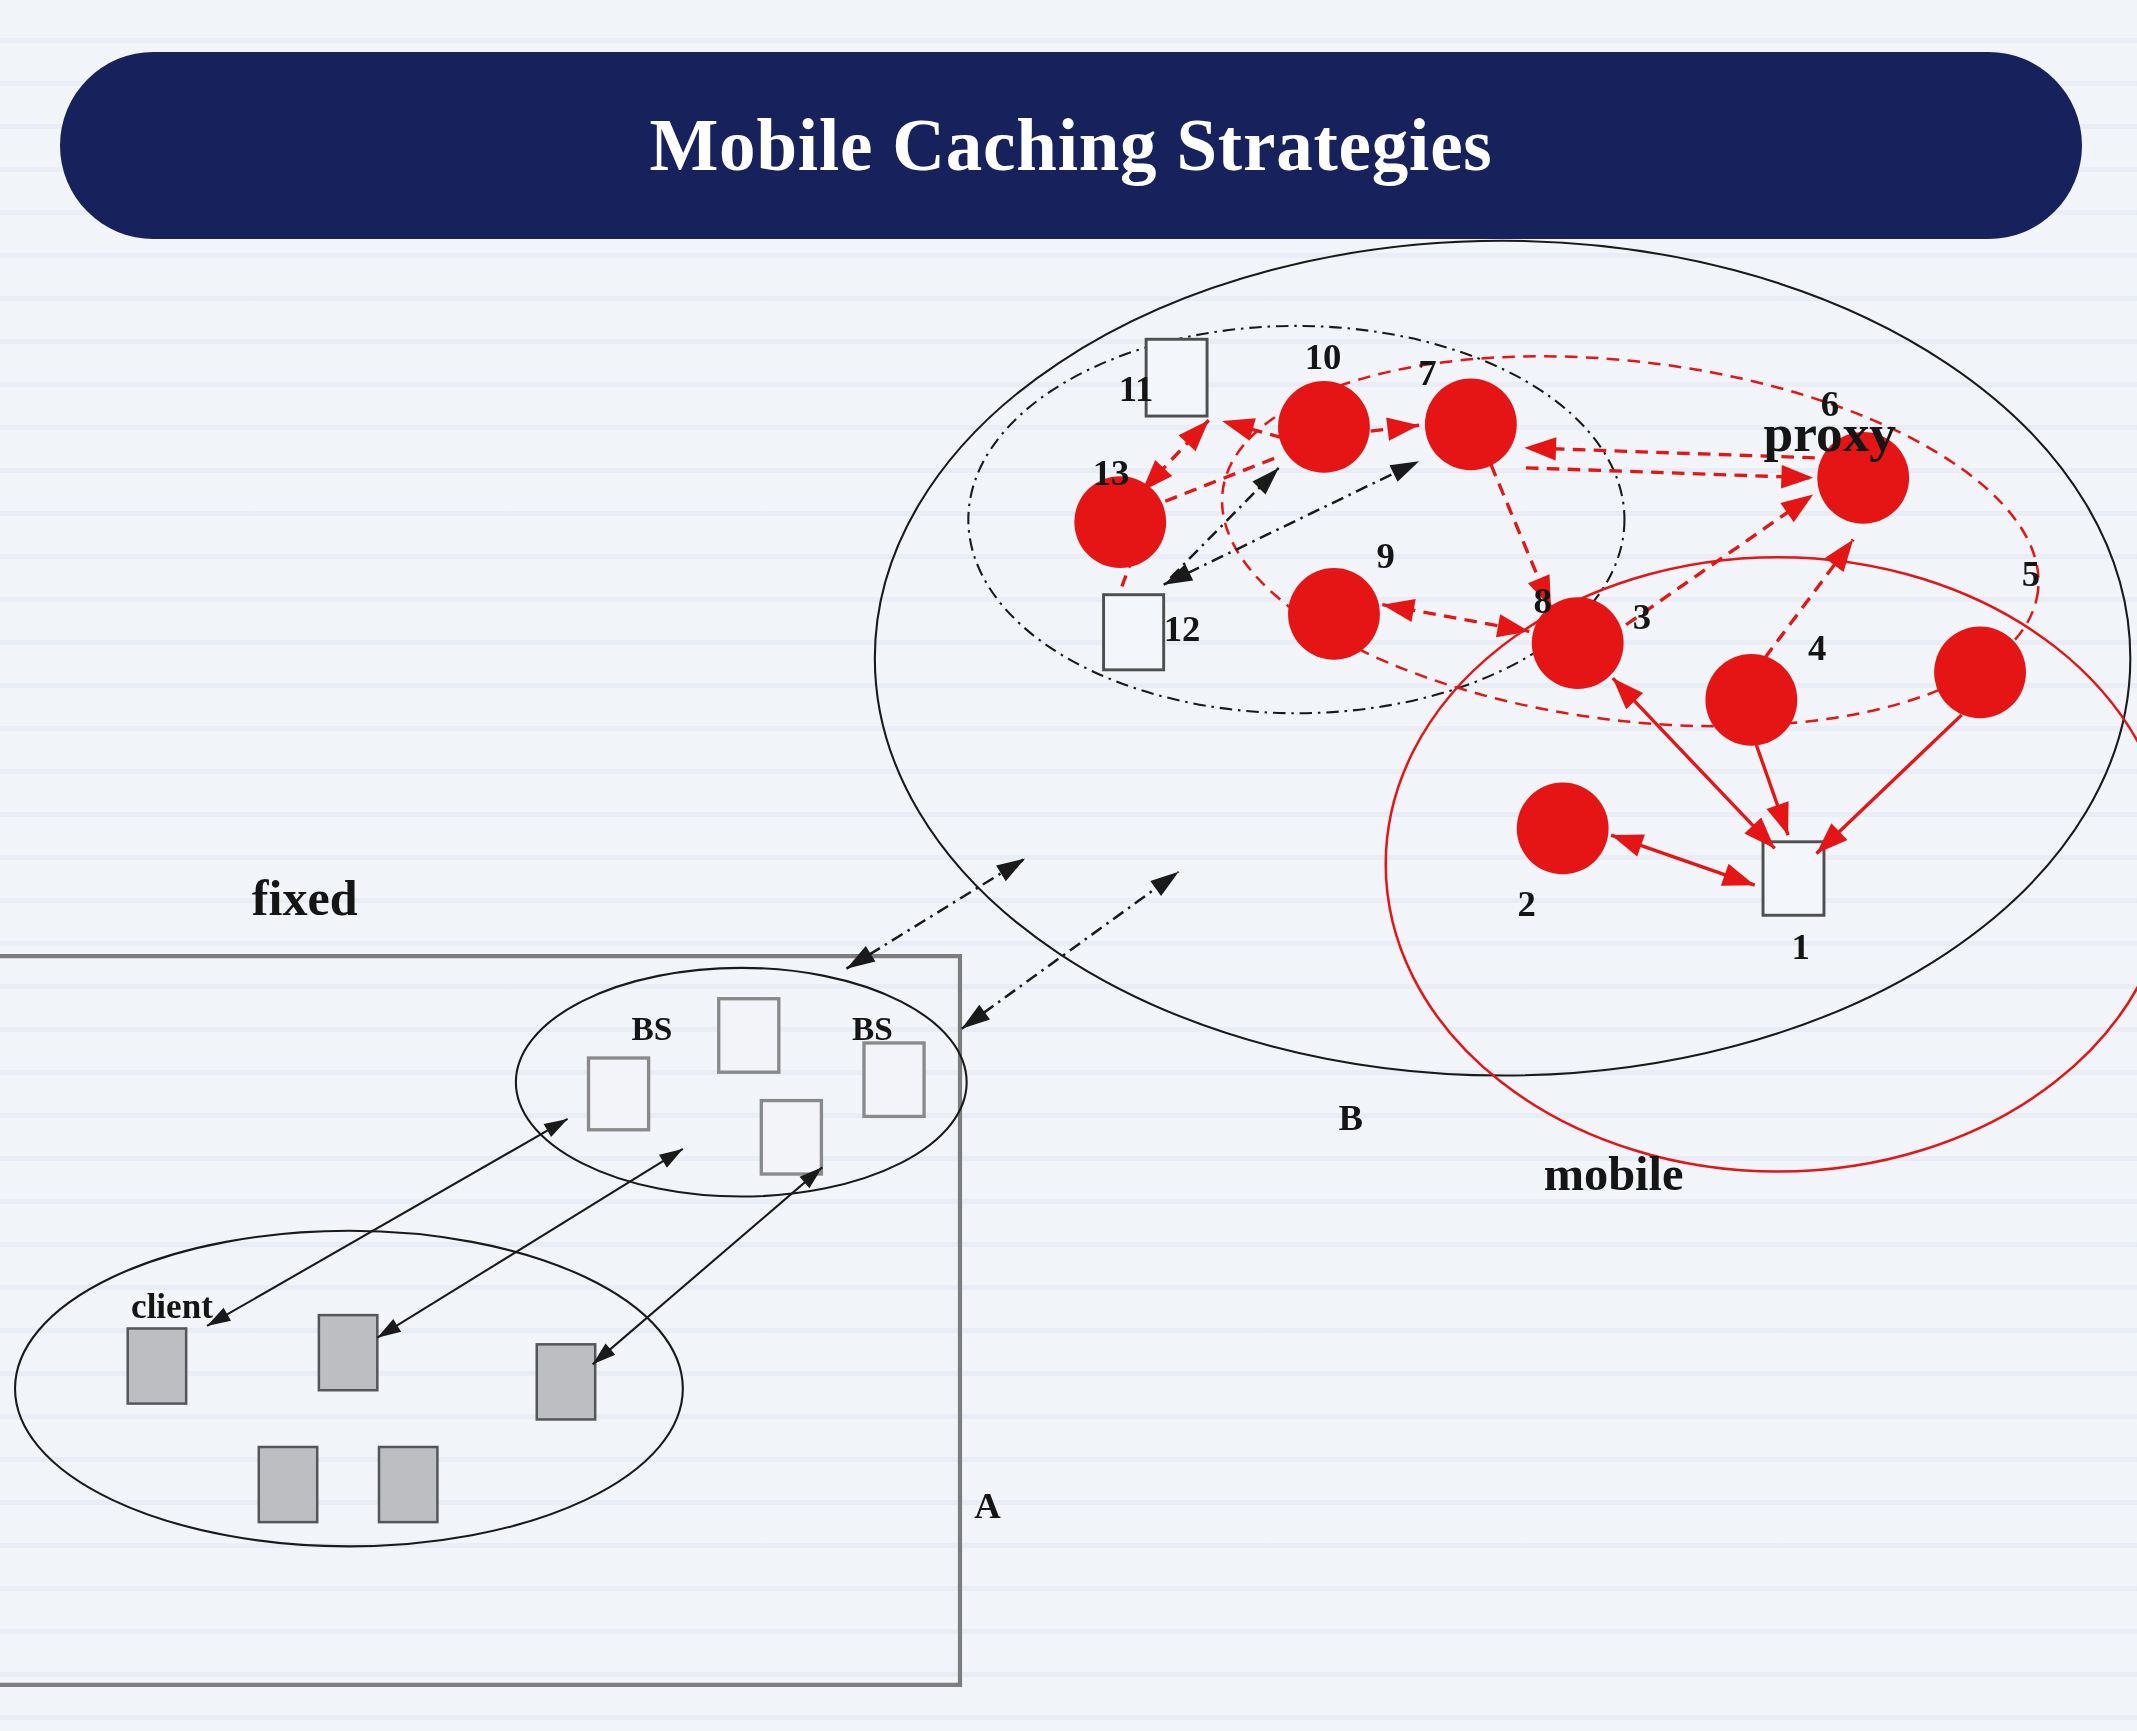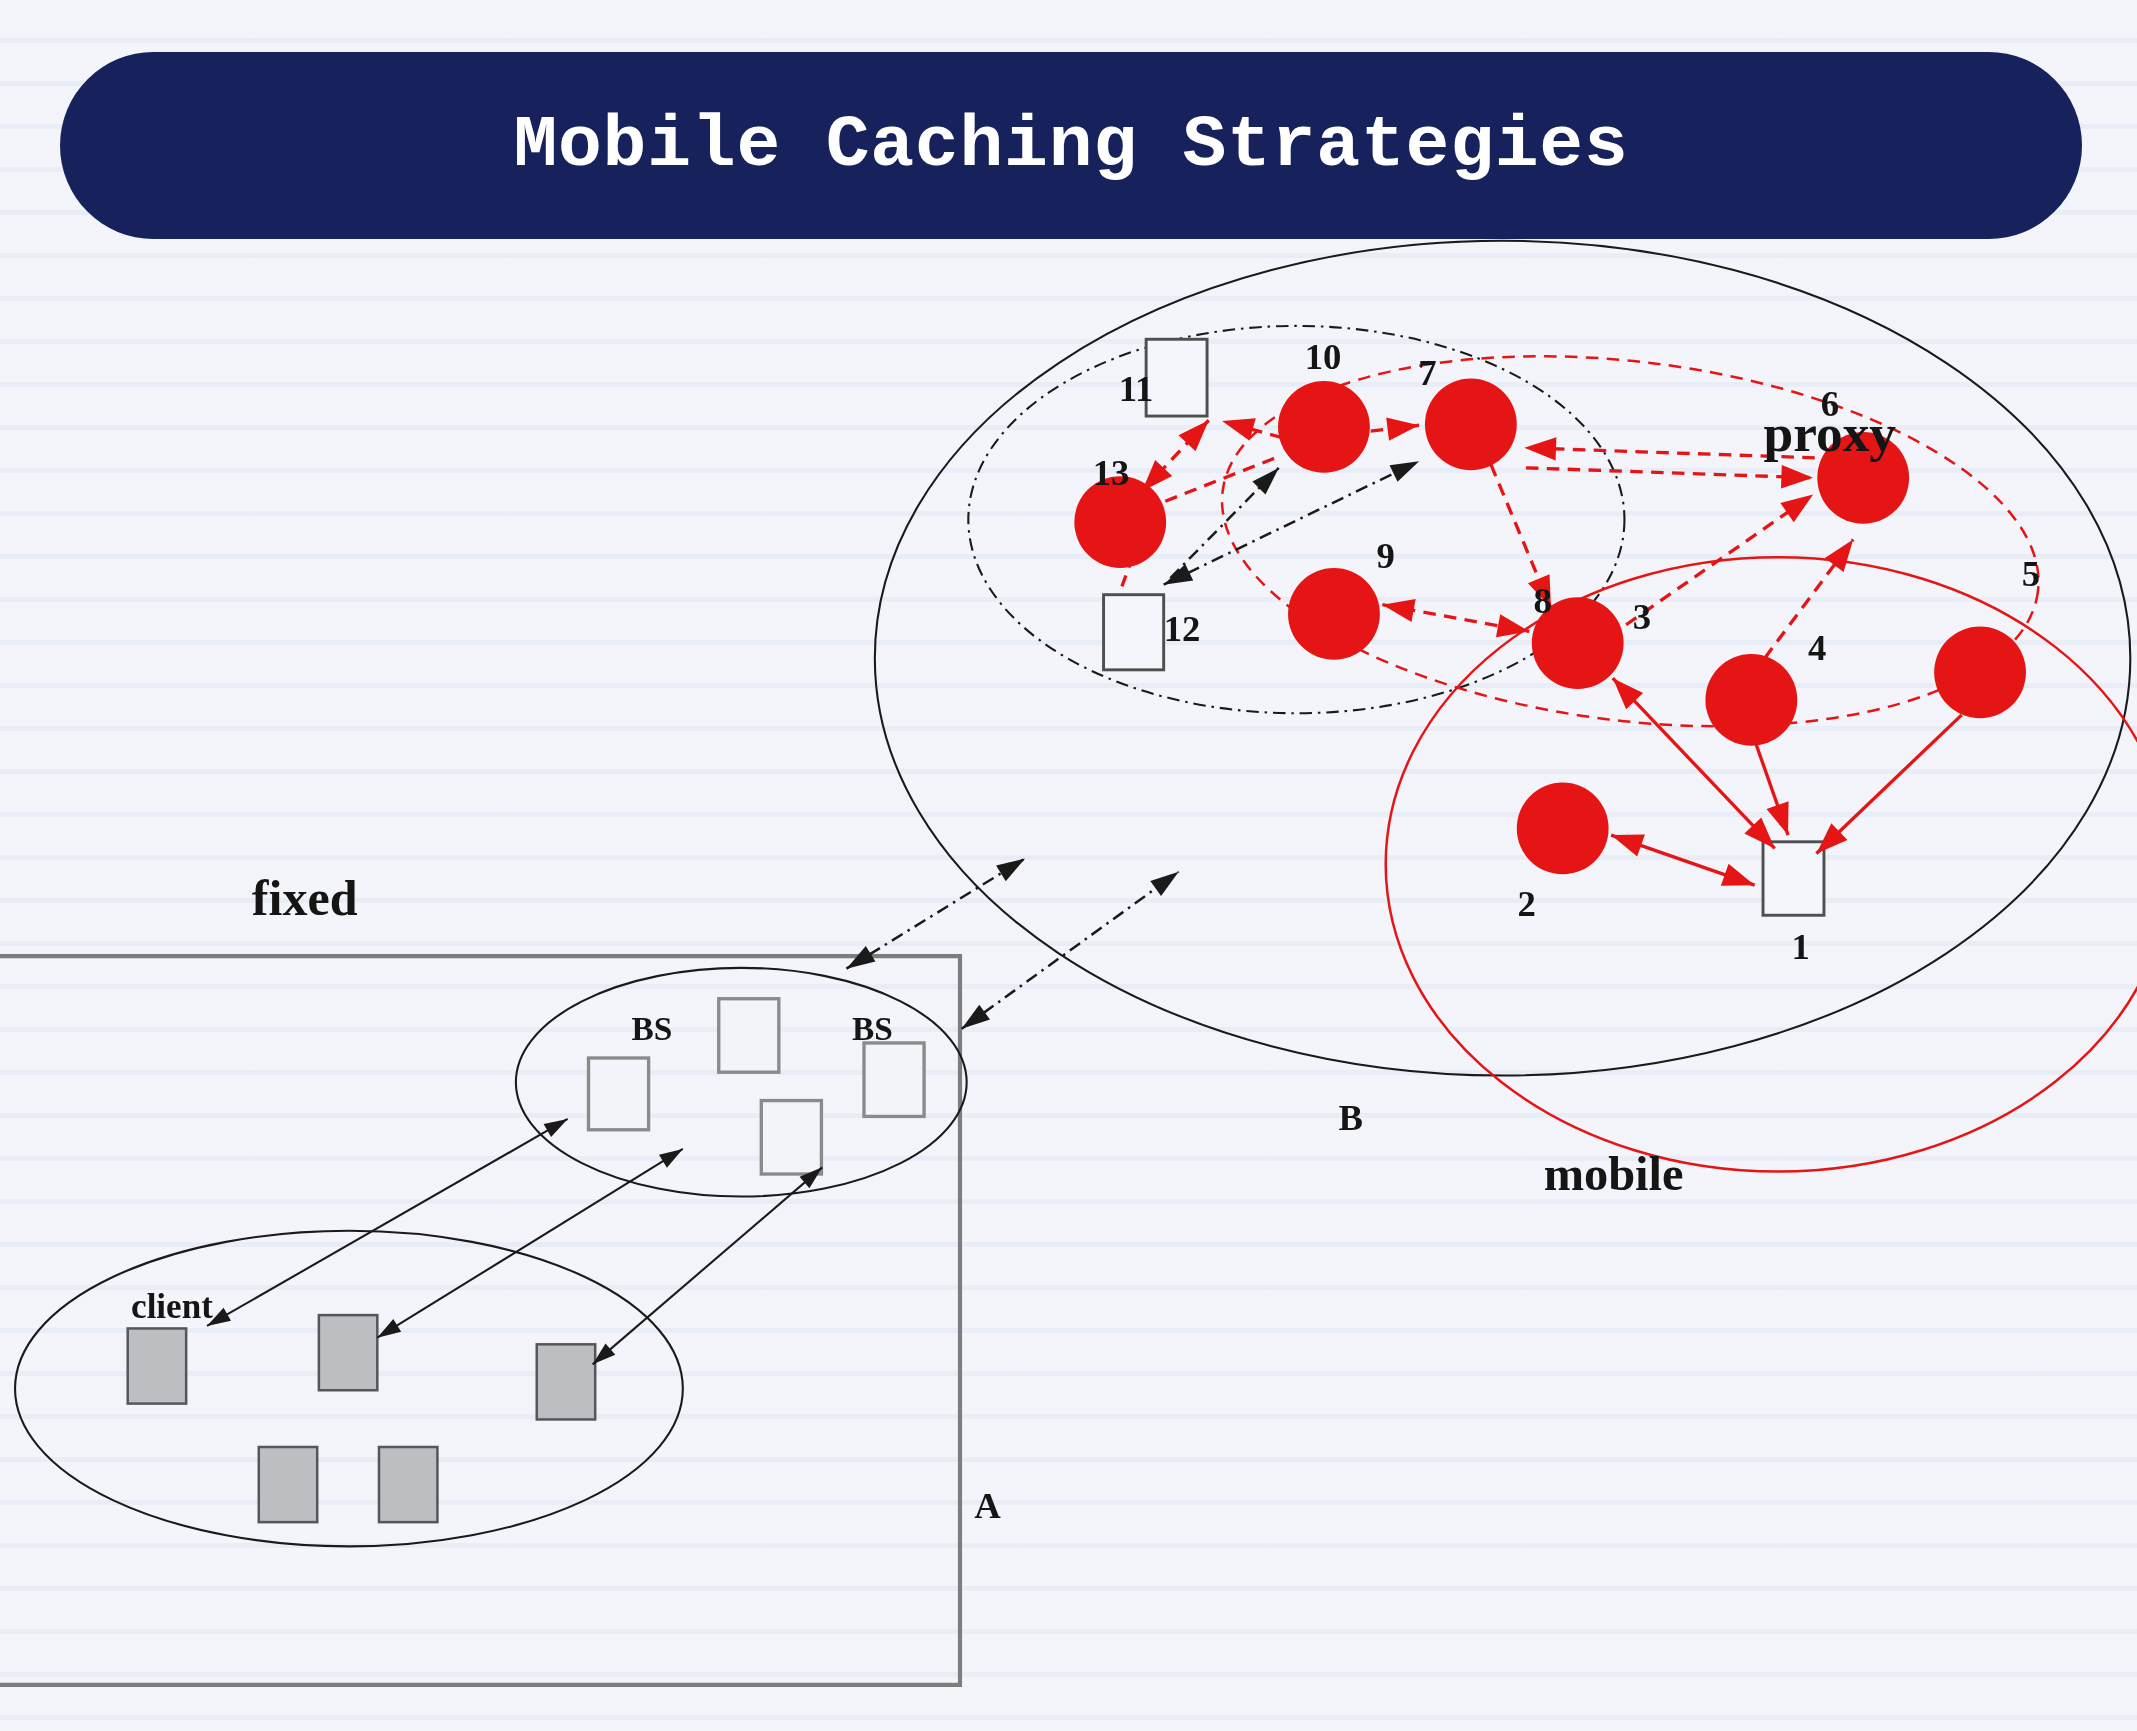--- a/index.html
+++ b/index.html
@@ -9,21 +9,21 @@
       repeating-linear-gradient(180deg, rgba(255,255,255,0.25) 0 38px, rgba(222,229,242,0.35) 38px 43px),
       #eef1f8;
     font-family:"Liberation Sans", sans-serif;
   }
   .banner{
     position:absolute; z-index:5;
     display:flex; align-items:center; justify-content:center;
   }
   .banner h1{
     margin:0; font-weight:600; letter-spacing:0.8px;
-    font-family:Liberation Mono, monospace;
+    font-family:Liberation Serif, serif;
   }
   svg{position:absolute; left:0; top:0; z-index:2;}
   svg text{font-family:"Liberation Serif", serif; font-weight:bold; fill:#151515;}
 </style>
 </head>
 <body>
 
 <div class="banner" style="left: 60px; top: 52px; width: 2022px; height: 187px; border-radius: 94px; background: rgb(23, 33, 92);">
   <h1 style="font-size: 73px; color: rgb(255, 255, 255);">Mobile Caching Strategies</h1>
 </div>

